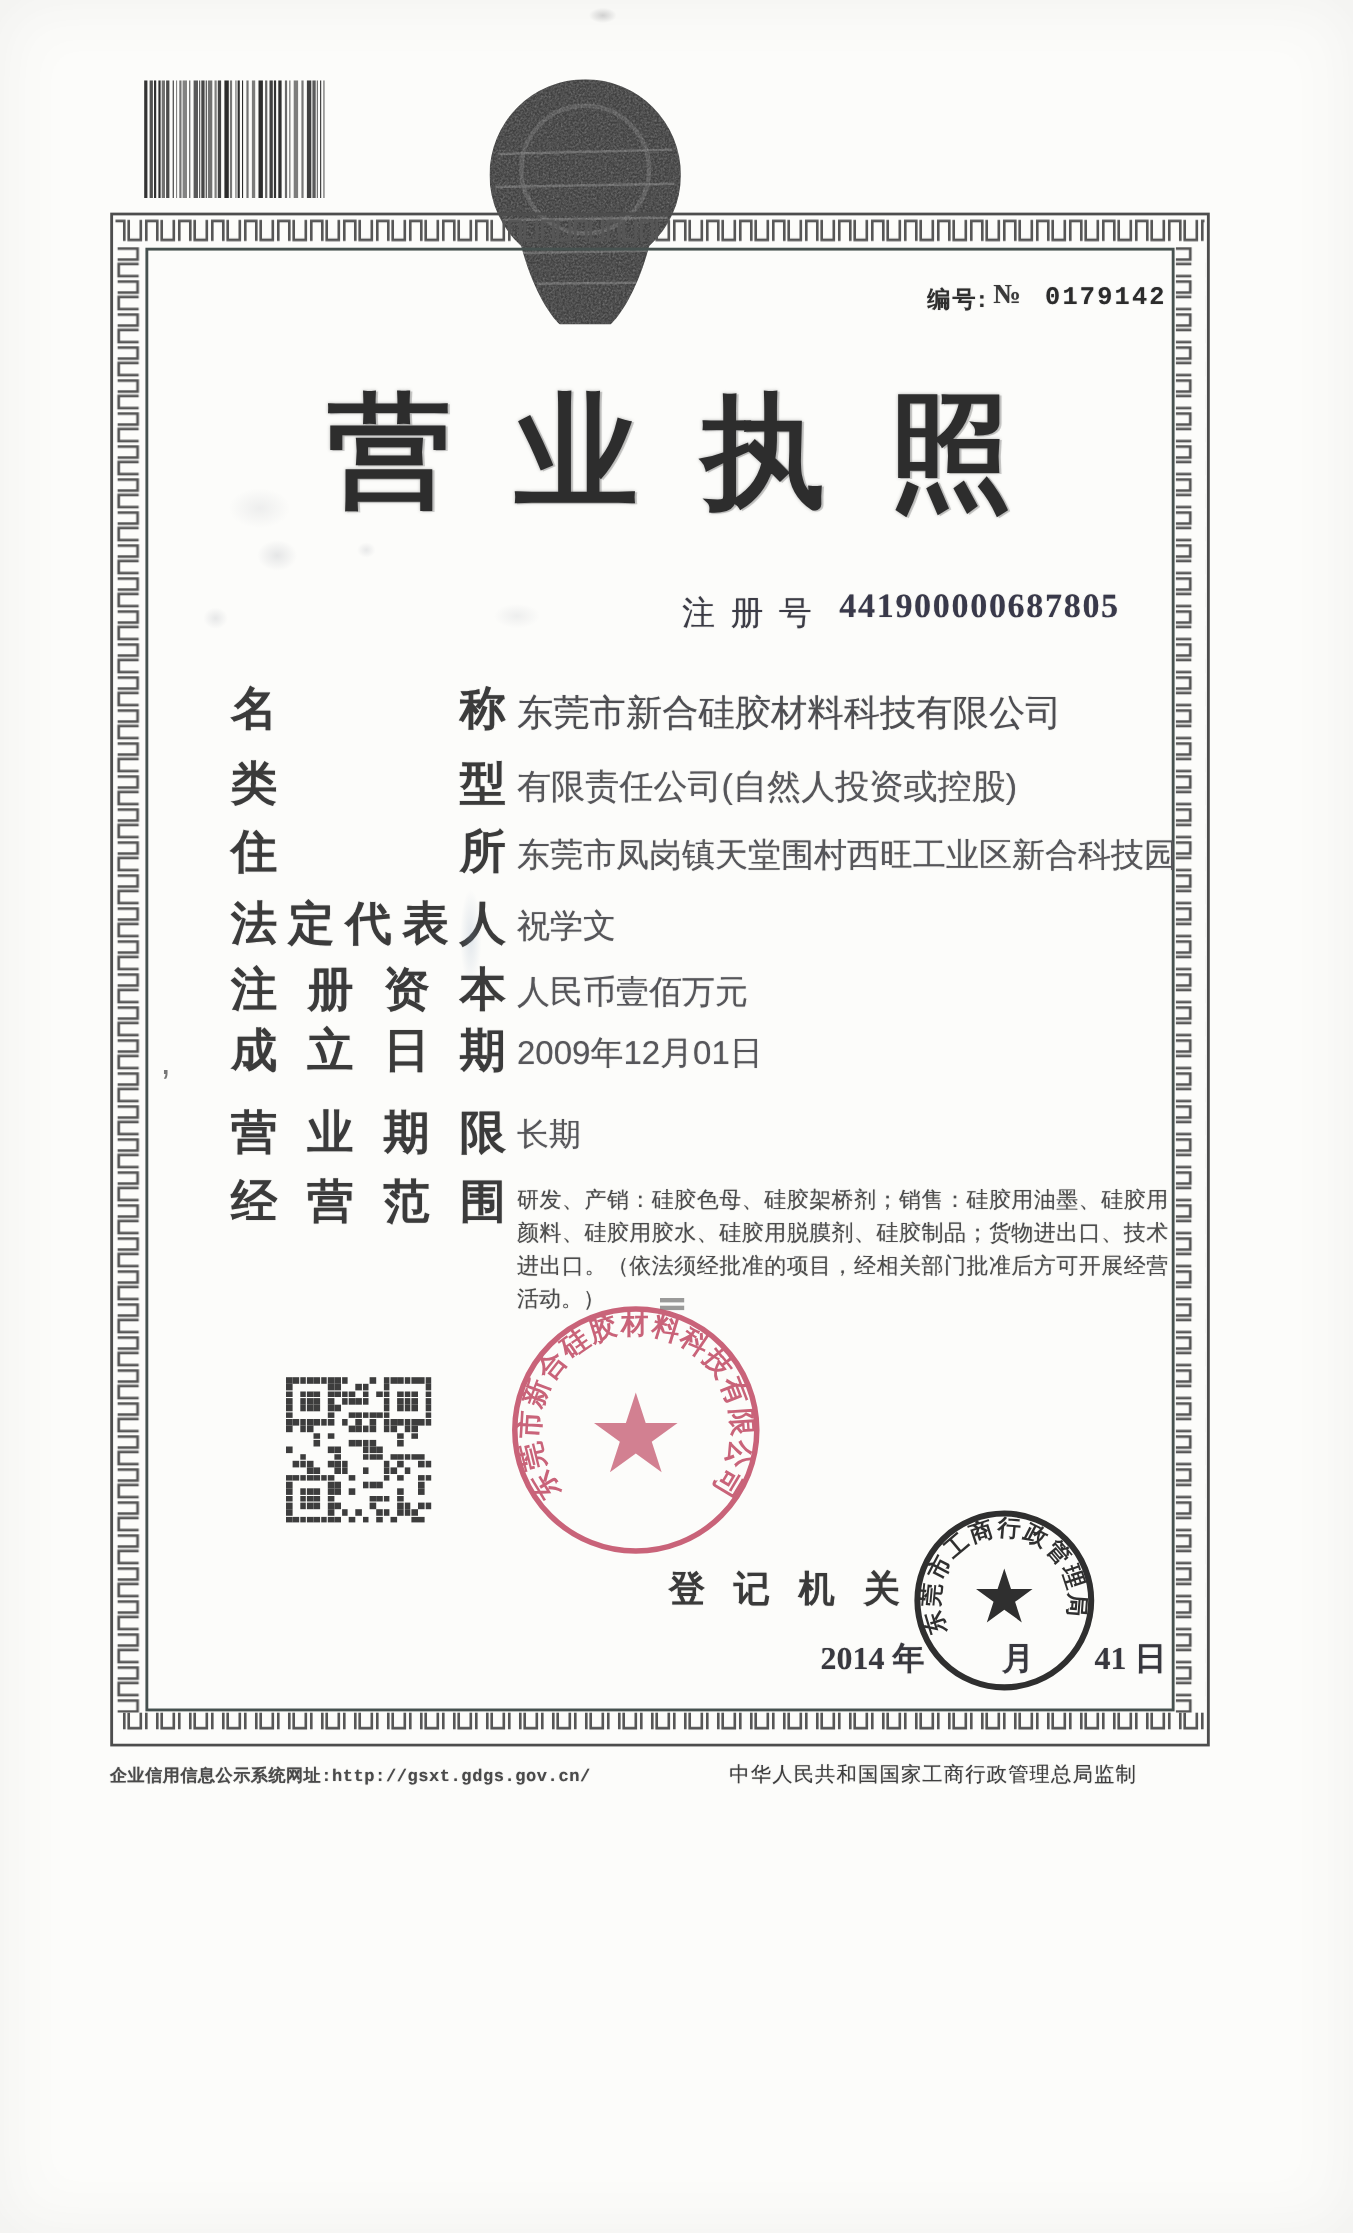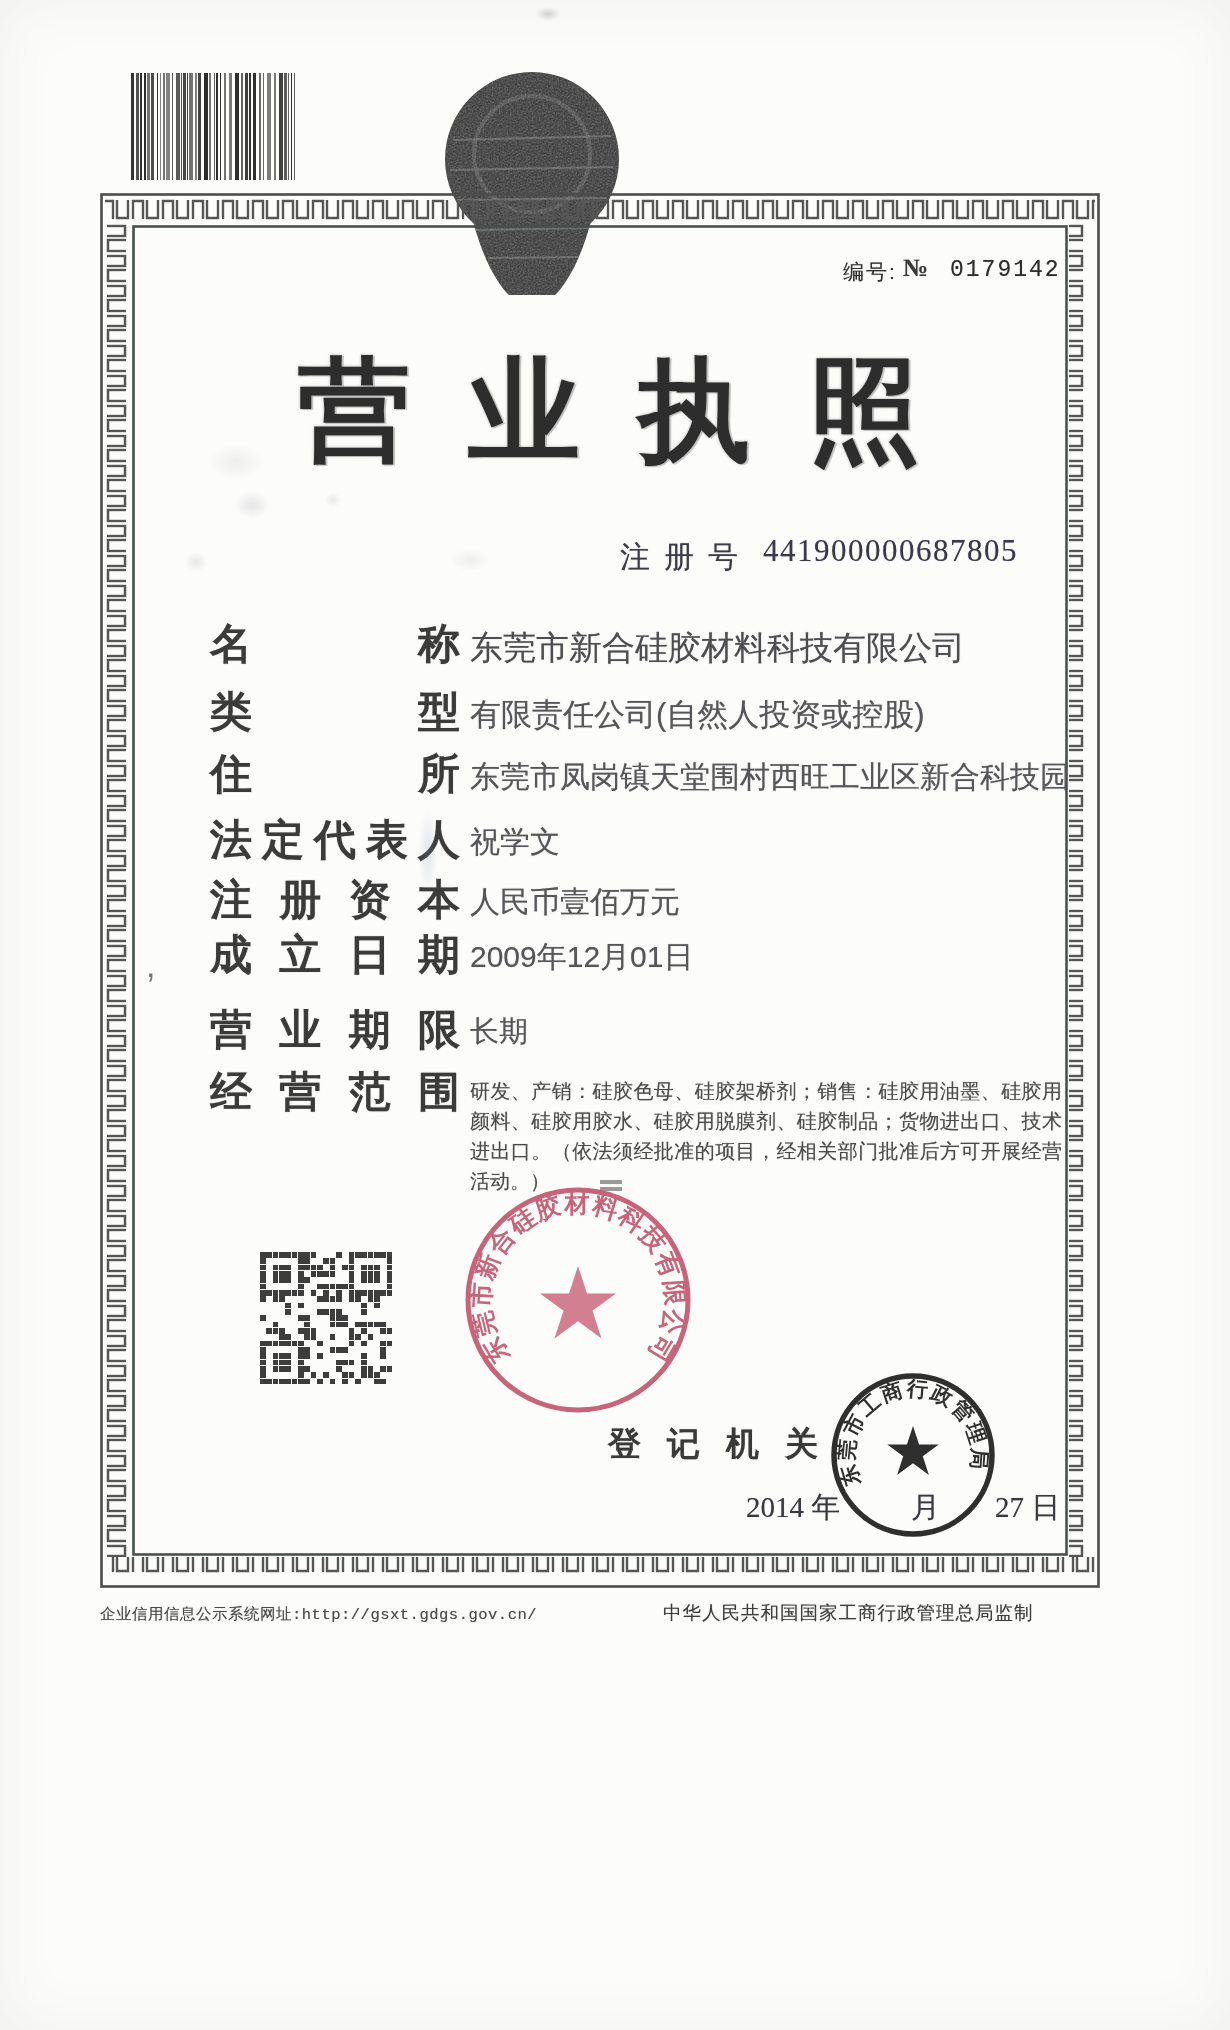--- a/index.html
+++ b/index.html
@@ -13,21 +13,21 @@
   .stains{position:absolute;inset:0;pointer-events:none;z-index:1;
     background-image:
       radial-gradient(ellipse 26px 20px at 252px 505px, rgba(110,115,130,.16), transparent 70%),
       radial-gradient(ellipse 12px 10px at 333px 500px, rgba(110,115,130,.14), transparent 70%),
       radial-gradient(ellipse 16px 14px at 196px 562px, rgba(110,115,130,.15), transparent 70%),
       radial-gradient(ellipse 30px 16px at 470px 560px, rgba(110,115,130,.10), transparent 70%),
       radial-gradient(ellipse 14px 62px at 428px 852px, rgba(120,145,175,.20), transparent 70%),
       radial-gradient(ellipse 18px 10px at 548px 14px, rgba(90,90,95,.25), transparent 70%),
       radial-gradient(ellipse 40px 26px at 236px 462px, rgba(110,115,130,.10), transparent 70%);
   }
-  .scan-text{text-shadow:0 0 1px rgba(60,60,60,.45);}
+  .scan-text{text-shadow:0 0 1px rgba(60,60,60,.45);font-weight:bold;}
   
   .barcode{left:131px;top:73px;width:164px;height:107px;overflow:hidden;filter:blur(.3px);}
   .barcode span{position:absolute;top:0;height:100%;background:#242424;}
   .serial{top:258px;font-size:21px;color:#2f2f2f;letter-spacing:2px;}
   .serial-label{left:843px;}
   .serial-no-sign{left:903px;top:254px;font-family:"Liberation Serif",serif;font-weight:bold;font-size:25px;}
   .serial-number{left:950px;top:257px;font-family:"Liberation Mono",monospace;font-size:23px;letter-spacing:2px;color:#2c2c2c;}
   .title{
     left:298px;top:336px;font-size:112px;font-weight:900;letter-spacing:58px;
     color:#2d2d2d;white-space:nowrap;
@@ -458,21 +458,21 @@
     <path id="sealArc" d="M59.8,184.2 A88,88 0 1 1 184.2,184.2" fill="none"></path>
     <text font-size="25" font-weight="600" letter-spacing="1.5" font-family="Liberation Sans, sans-serif" fill="#c24f68">
       <textPath href="#sealArc" startOffset="8">东莞市新合硅胶材料科技有限公司</textPath>
     </text>
     <polygon transform="translate(122,128)" points="0,-40 9,-12.4 38,-12.4 14.5,4.7 23.5,32.4 0,15.3 -23.5,32.4 -14.5,4.7 -38,-12.4 -9,-12.4" opacity=".82" fill="#c24f68"></polygon>
   </svg>
 
   <div class="abs registry-label scan-text">登记机关</div>
   <span class="abs date date-y scan-text">2014 年</span>
   <span class="abs date date-m scan-text">月</span>
-  <span class="abs date date-d scan-text">27 日</span>
+  <span class="abs date date-d scan-text">41 日</span>
 
   <svg class="abs z3" style="left:824px;top:1366px;opacity:.92;" width="178" height="178" viewBox="0 0 178 178">
     <circle cx="89" cy="89" r="79" fill="none" stroke-width="5.5" stroke="#1e1e1e"></circle>
     <path id="stampArc" d="M43.8,126.9 A59,59 0 1 1 140.1,118.5" fill="none"></path>
     <text font-size="21" font-weight="700" letter-spacing="2" font-family="Liberation Sans, sans-serif" fill="#1e1e1e">
       <textPath href="#stampArc" startOffset="12">东莞市工商行政管理局</textPath>
     </text>
     <polygon transform="translate(89,87)" points="0,-27 6.1,-8.4 25.7,-8.4 9.8,3.2 15.9,21.9 0,10.3 -15.9,21.9 -9.8,3.2 -25.7,-8.4 -6.1,-8.4" fill="#1e1e1e"></polygon>
   </svg>
 

